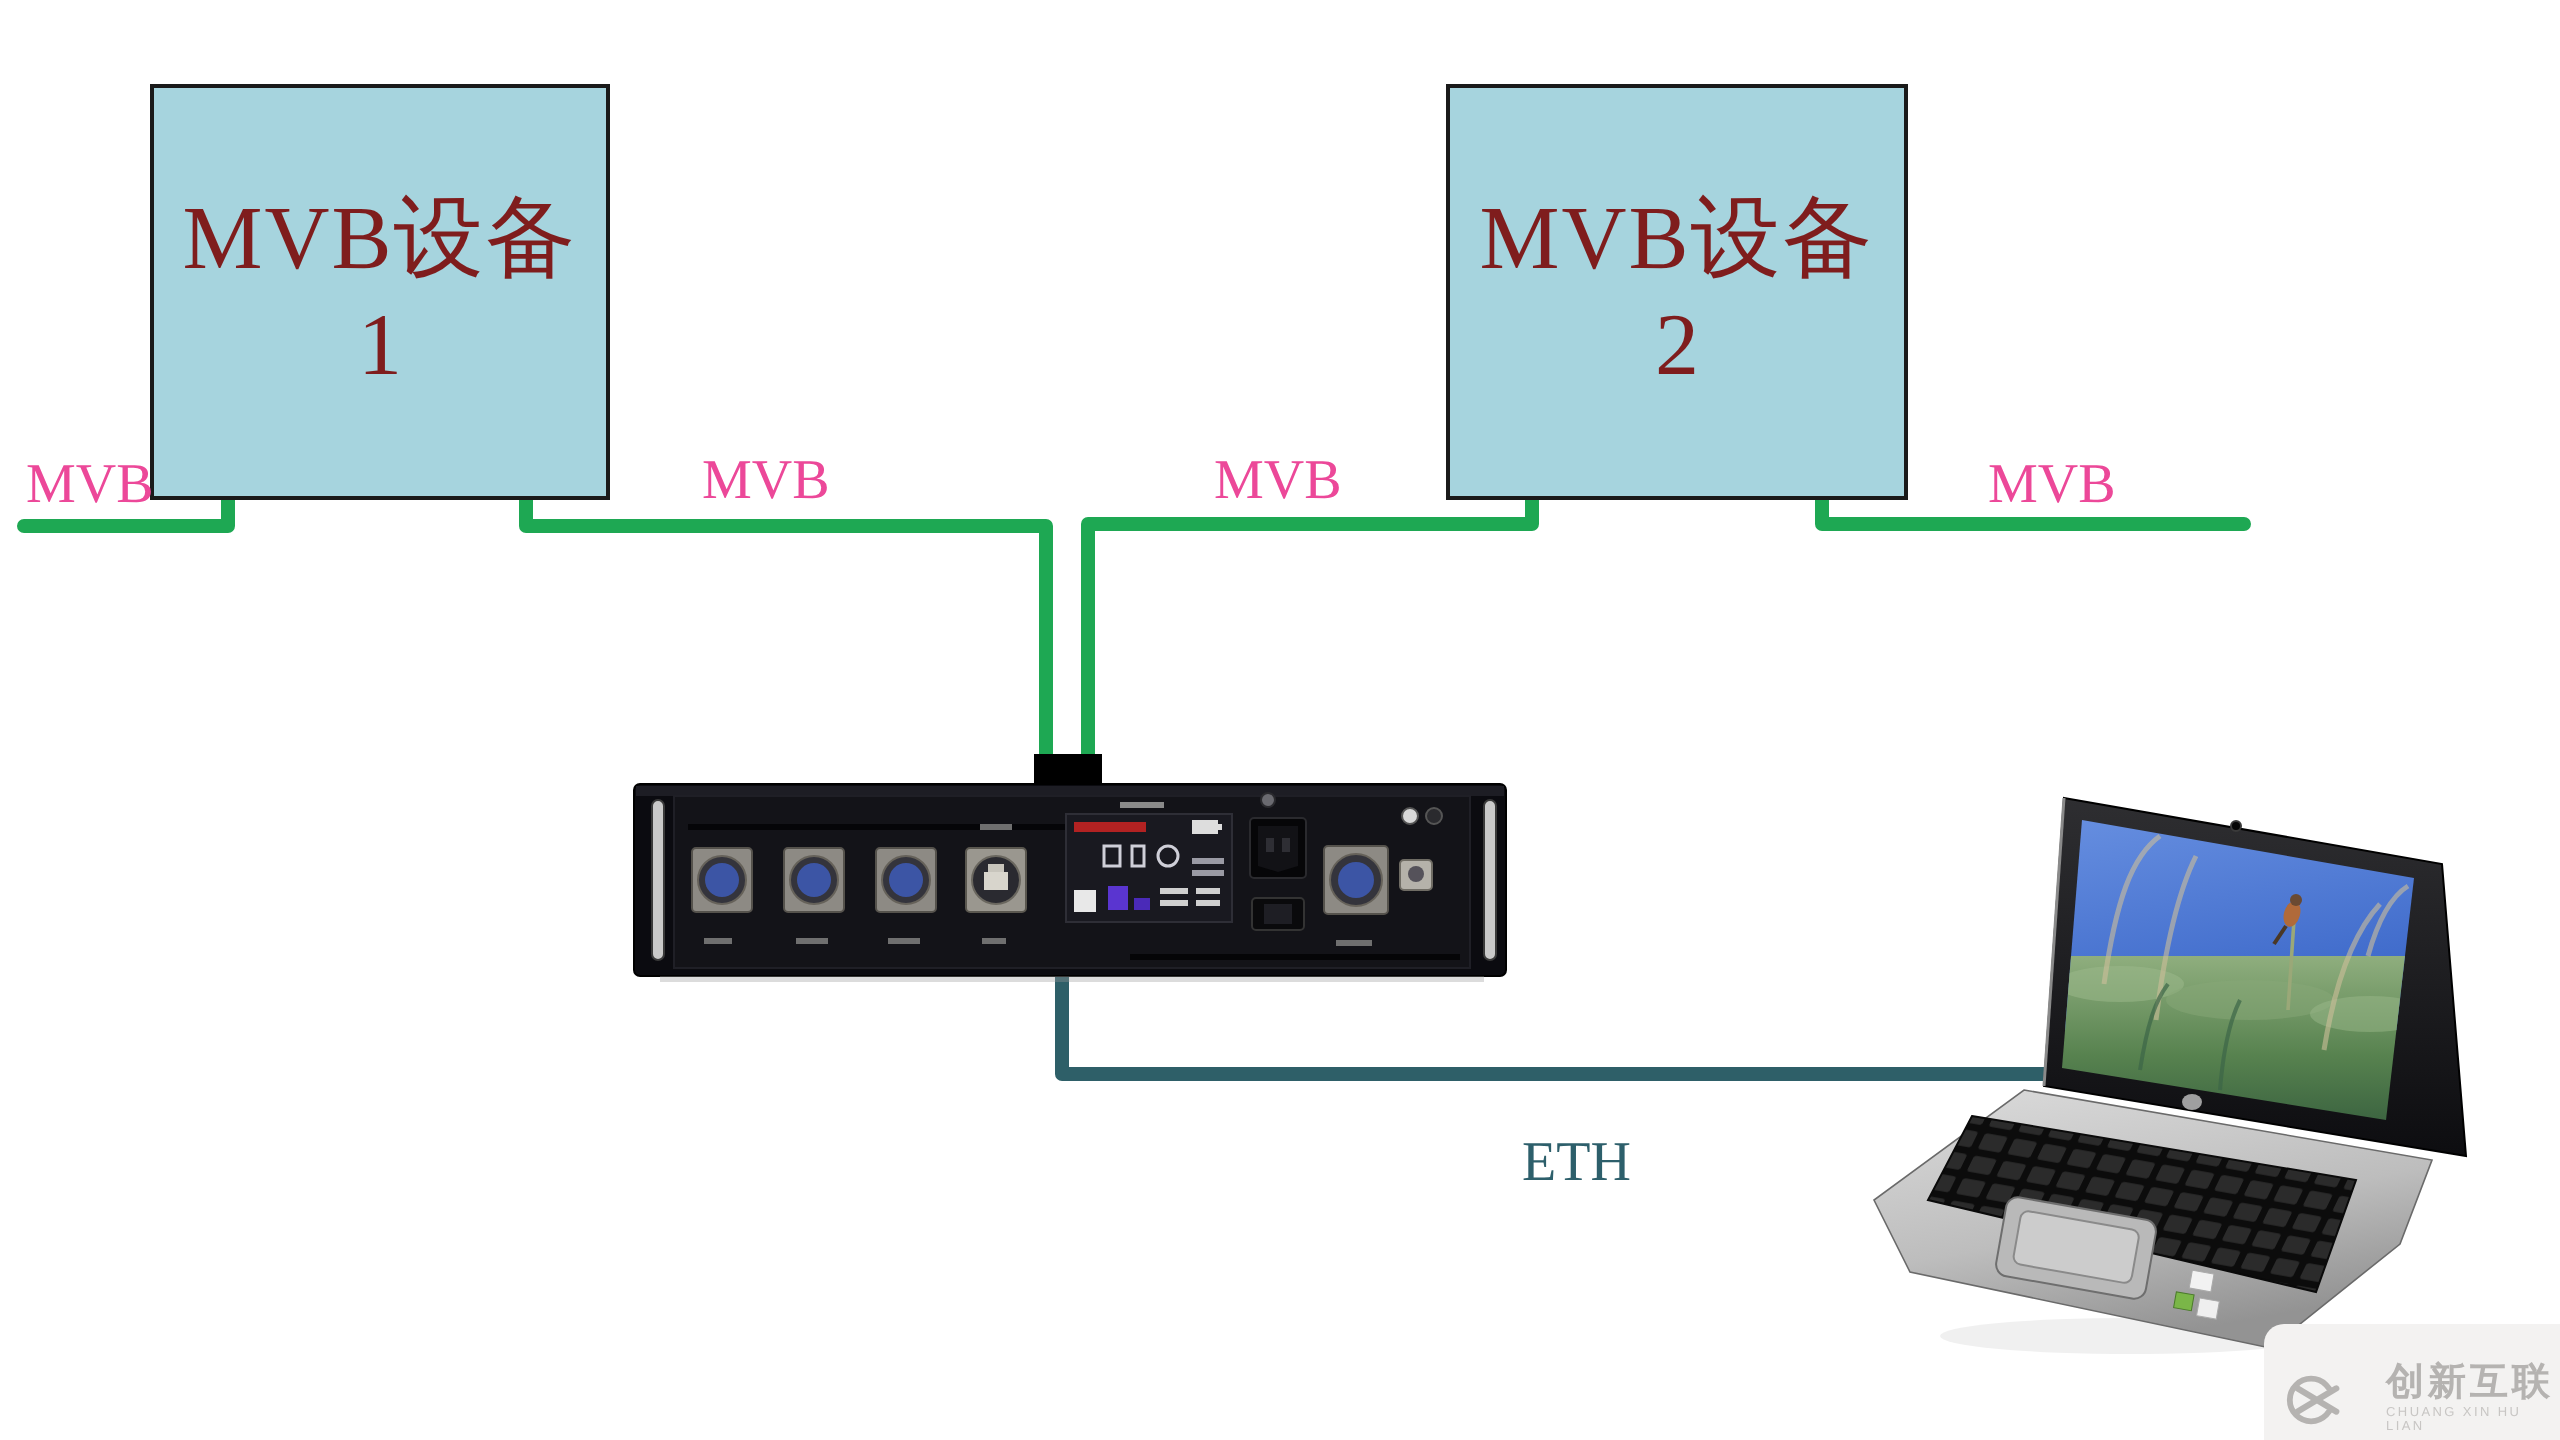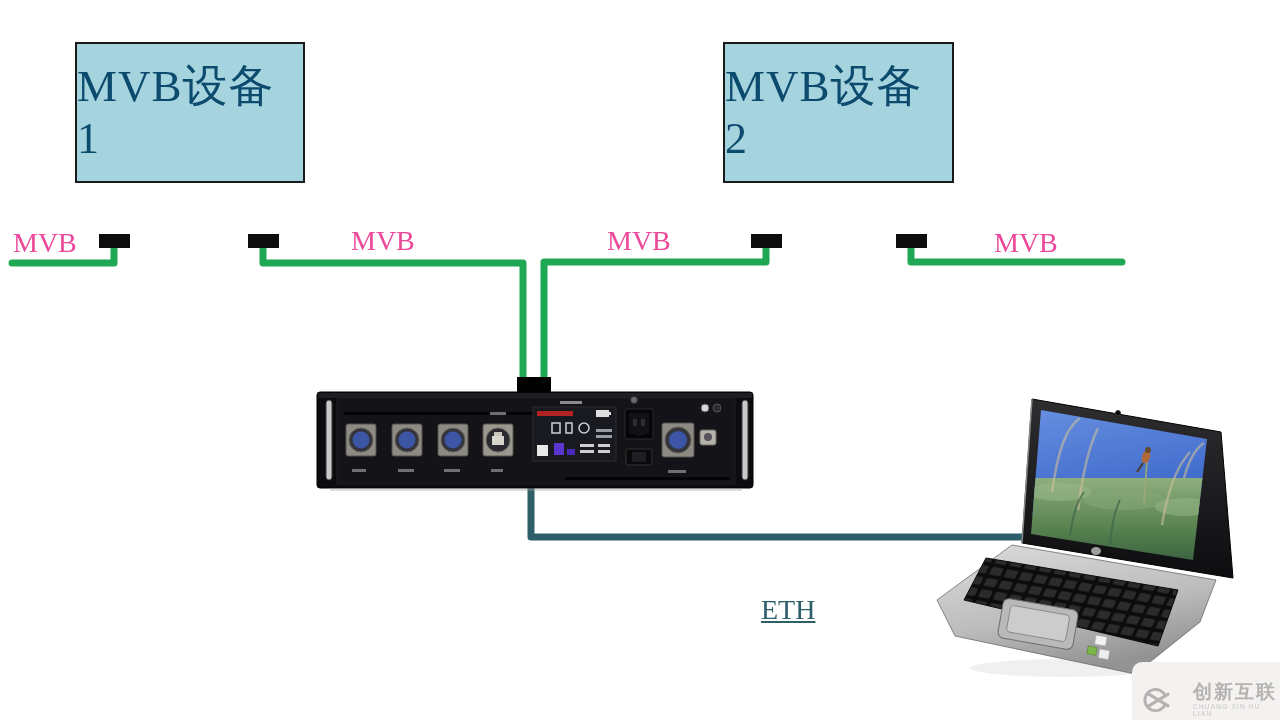--- a/index.html
+++ b/index.html
@@ -2,37 +2,37 @@
 <html><head>
 <meta charset="utf-8">
 <style>
   html,body{margin:0;padding:0;background:#ffffff;}
   .canvas{
     position:relative;width:1280px;height:720px;overflow:hidden;
     background:#ffffff;font-family:"Liberation Serif","DejaVu Serif",serif;
   }
   .layer{position:absolute;left:0;top:0;}
   .node{
-    position:absolute;width:230px;height:141px;
+    position:absolute;width:230px;height:208px;
     background:#a6d4de;border:2px solid #1a1a1a;box-sizing:border-box;
-    display:flex;flex-direction:column;align-items:flex-start;justify-content:center;
-    gap:4px;color:#0c4a6e;
+    display:flex;flex-direction:column;align-items:center;justify-content:center;
+    gap:4px;color:#7f1d1d;
   }
   .node-title{font-size:45px;line-height:1.1;letter-spacing:1px;white-space:nowrap;}
   .node-number{font-size:44px;line-height:1.1;}
   .node1{left:75px;top:42px;}
   .node2{left:723px;top:42px;width:231px;}
   .lbl{position:absolute;font-size:28px;line-height:1;white-space:nowrap;}
   .lbl.green{color:#ec4899;}
   .lbl.teal{color:#2d5f6b;}
   .lbl-mvb1{left:13px;top:229px;}
   .lbl-mvb2{left:351px;top:227px;}
   .lbl-mvb3{left:607px;top:227px;}
   .lbl-mvb4{left:994px;top:229px;}
-  .lbl-eth{left:761px;top:596px;text-decoration:underline;}
+  .lbl-eth{left:761px;top:568px;}
   .watermark{
     position:absolute;left:1132px;top:662px;width:148px;height:75px;
     background:#f3f2f1;border-radius:10px 0 0 0;
     display:flex;align-items:center;gap:22px;padding-left:10px;box-sizing:border-box;
     font-family:"Liberation Sans","DejaVu Sans",sans-serif;
   }
   .wm-text{display:flex;flex-direction:column;line-height:1;}
   .wm-name{font-size:19px;font-weight:bold;color:#b5b3b1;letter-spacing:2px;}
   .wm-sub{font-size:6.5px;color:#c8c6c4;letter-spacing:1.2px;margin-top:3px;}
 </style>

